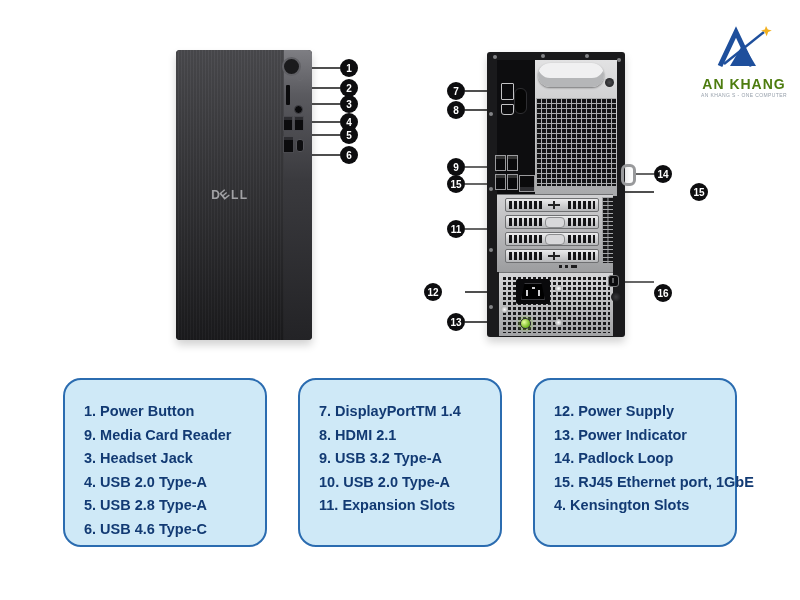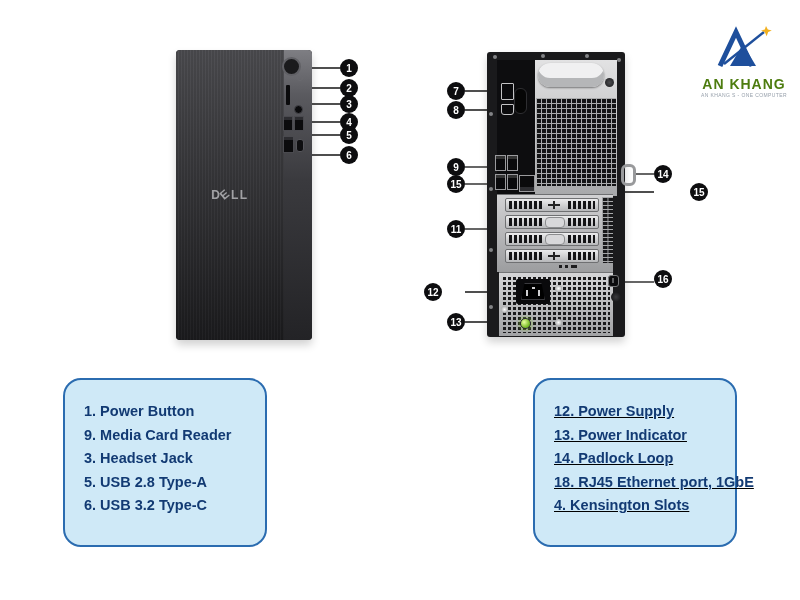--- a/index.html
+++ b/index.html
@@ -241,34 +241,44 @@
   <div class="co" style="left:340px;top:146px;">6</div>
   <div class="co" style="left:447px;top:82px;">7</div>
   <div class="co" style="left:447px;top:101px;">8</div>
   <div class="co" style="left:447px;top:158px;">9</div>
   <div class="co" style="left:447px;top:175px;">15</div>
   <div class="co" style="left:447px;top:220px;">11</div>
   <div class="co" style="left:424px;top:283px;">12</div>
   <div class="co" style="left:447px;top:313px;">13</div>
   <div class="co" style="left:654px;top:165px;">14</div>
   <div class="co" style="left:690px;top:183px;">15</div>
-  <div class="co" style="left:654px;top:270px;">16</div>
+  <div class="co" style="left:654px;top:284px;">16</div>
 
   <div class="lbox" style="left:63px;">
     <ul>
       <li>1. Power Button</li>
       <li>9. Media Card Reader</li>
       <li>3. Headset Jack</li>
+      <li>4. USB 2.0 Type-A</li>
       <li>5. USB 2.8 Type-A</li>
-      <li>6. USB 3.2 Type-C</li>
+      <li>6. USB 4.6 Type-C</li>
     </ul>
   </div>
-  <div class="lbox" style="left:533px;text-decoration:underline;">
+  <div class="lbox" style="left:298px;">
+    <ul>
+      <li>7. DisplayPortTM 1.4</li>
+      <li>8. HDMI 2.1</li>
+      <li>9. USB 3.2 Type-A</li>
+      <li>10. USB 2.0 Type-A</li>
+      <li>11. Expansion Slots</li>
+    </ul>
+  </div>
+  <div class="lbox" style="left:533px;">
     <ul>
       <li>12. Power Supply</li>
       <li>13. Power Indicator</li>
       <li>14. Padlock Loop</li>
-      <li>18. RJ45 Ethernet port, 1GbE</li>
+      <li>15. RJ45 Ethernet port, 1GbE</li>
       <li>4. Kensington Slots</li>
     </ul>
   </div>
 
 </div>
 
 </body></html>

